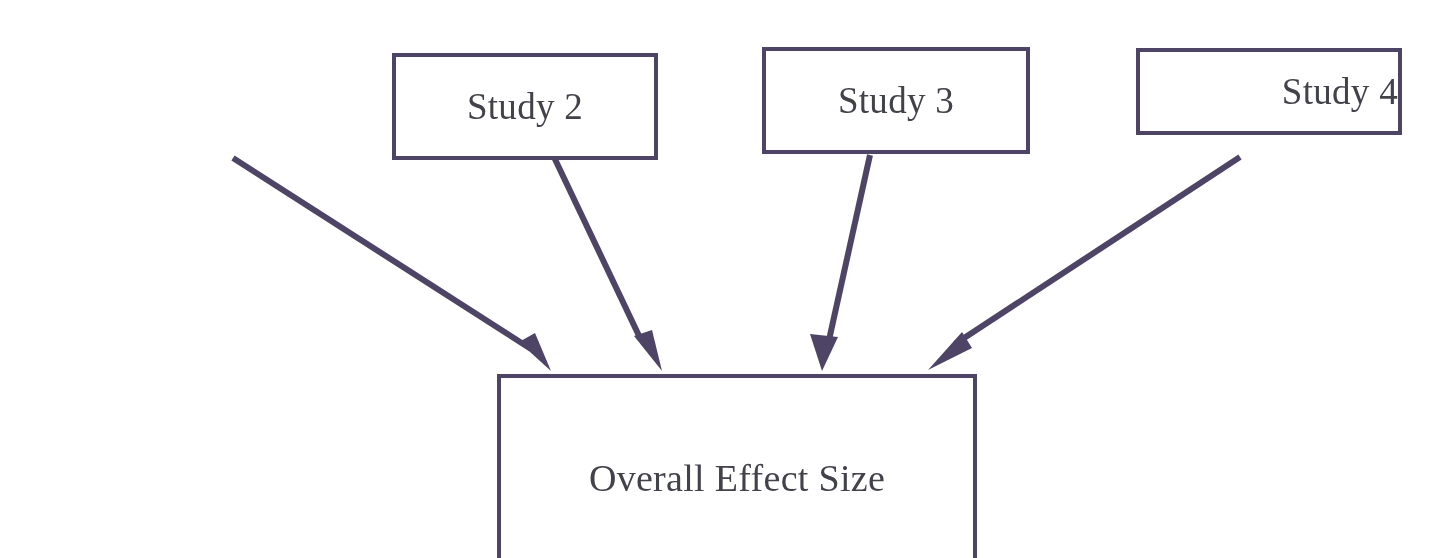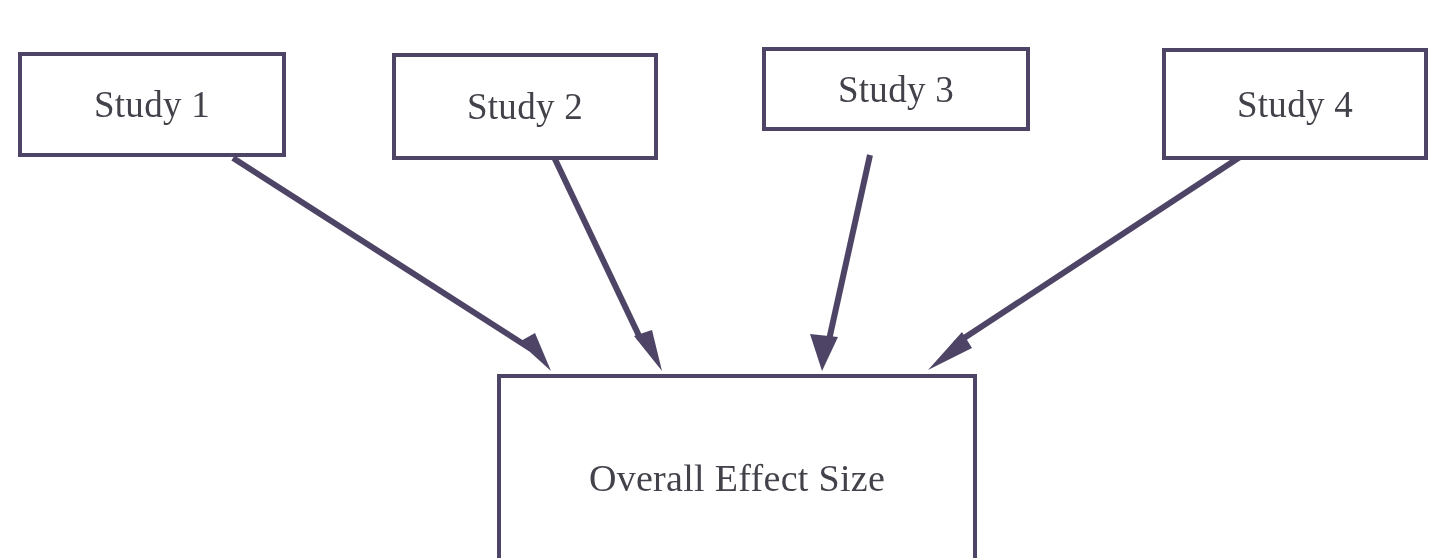--- a/index.html
+++ b/index.html
@@ -42,22 +42,22 @@
     letter-spacing: 0.3px;
   }
   .study-node .node-label {
     font-size: 37px;
   }
   .outcome-node .node-label {
     font-size: 38px;
   }
   #node-study-1 { left: 18px;   top: 52px;  width: 268px; height: 105px; }
   #node-study-2 { left: 392px;  top: 53px;  width: 266px; height: 107px; }
-  #node-study-3 { left: 762px;  top: 47px;  width: 268px; height: 84px; }
-  #node-study-4 { left: 1162px; top: 48px;  width: 266px; height: 112px; }
+  #node-study-3 { left: 762px;  top: 47px;  width: 268px; height: 107px; }
+  #node-study-4 { left: 1136px; top: 48px;  width: 266px; height: 87px; justify-content: flex-end; }
   #node-overall { left: 497px;  top: 374px; width: 480px; height: 208px; }
 </style>
 </head>
 <body>
 
 <div id="diagram-root">
 
   <svg id="flow-svg" viewBox="0 0 1440 558" xmlns="http://www.w3.org/2000/svg">
 
     <g>
@@ -74,23 +74,20 @@
       <line x1="870" y1="155" x2="829" y2="340" stroke="#4e4566" stroke-width="6" stroke-linecap="butt"></line>
       <polygon points="822,371 810,334 838,337" fill="#4e4566"></polygon>
     </g>
 
     <g>
       <line x1="1240" y1="157" x2="955" y2="344" stroke="#4e4566" stroke-width="6" stroke-linecap="butt"></line>
       <polygon points="928,370 962,332 972,348" fill="#4e4566"></polygon>
     </g>
   </svg>
 
-  <div class="node-box study-node" id="node-study-1">
-    <span class="node-label">Study 1</span>
-  </div>
 
   <div class="node-box study-node" id="node-study-2">
     <span class="node-label">Study 2</span>
   </div>
 
   <div class="node-box study-node" id="node-study-3">
     <span class="node-label">Study 3</span>
   </div>
 
   <div class="node-box study-node" id="node-study-4">

